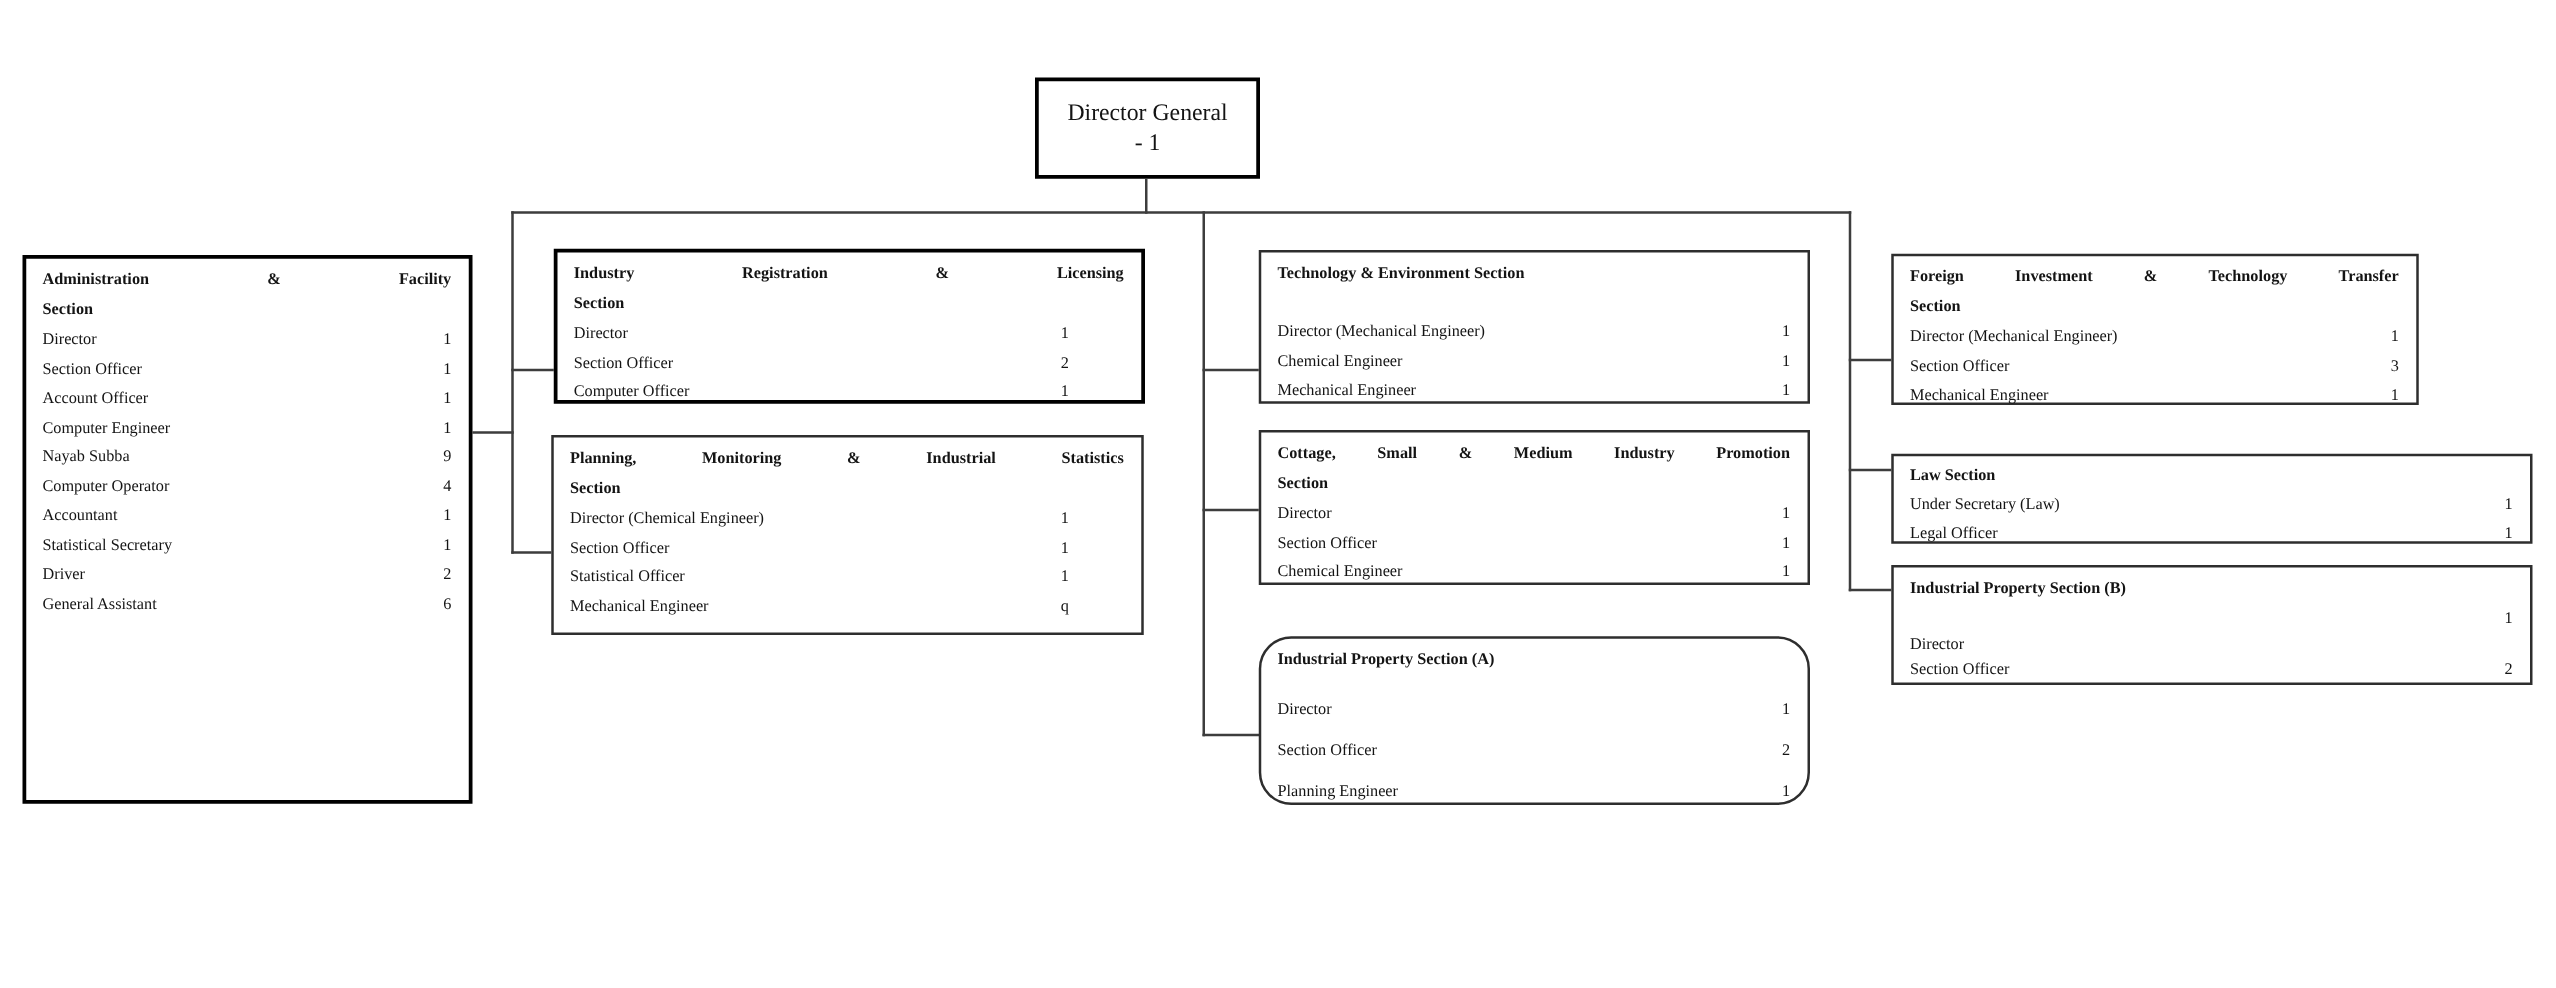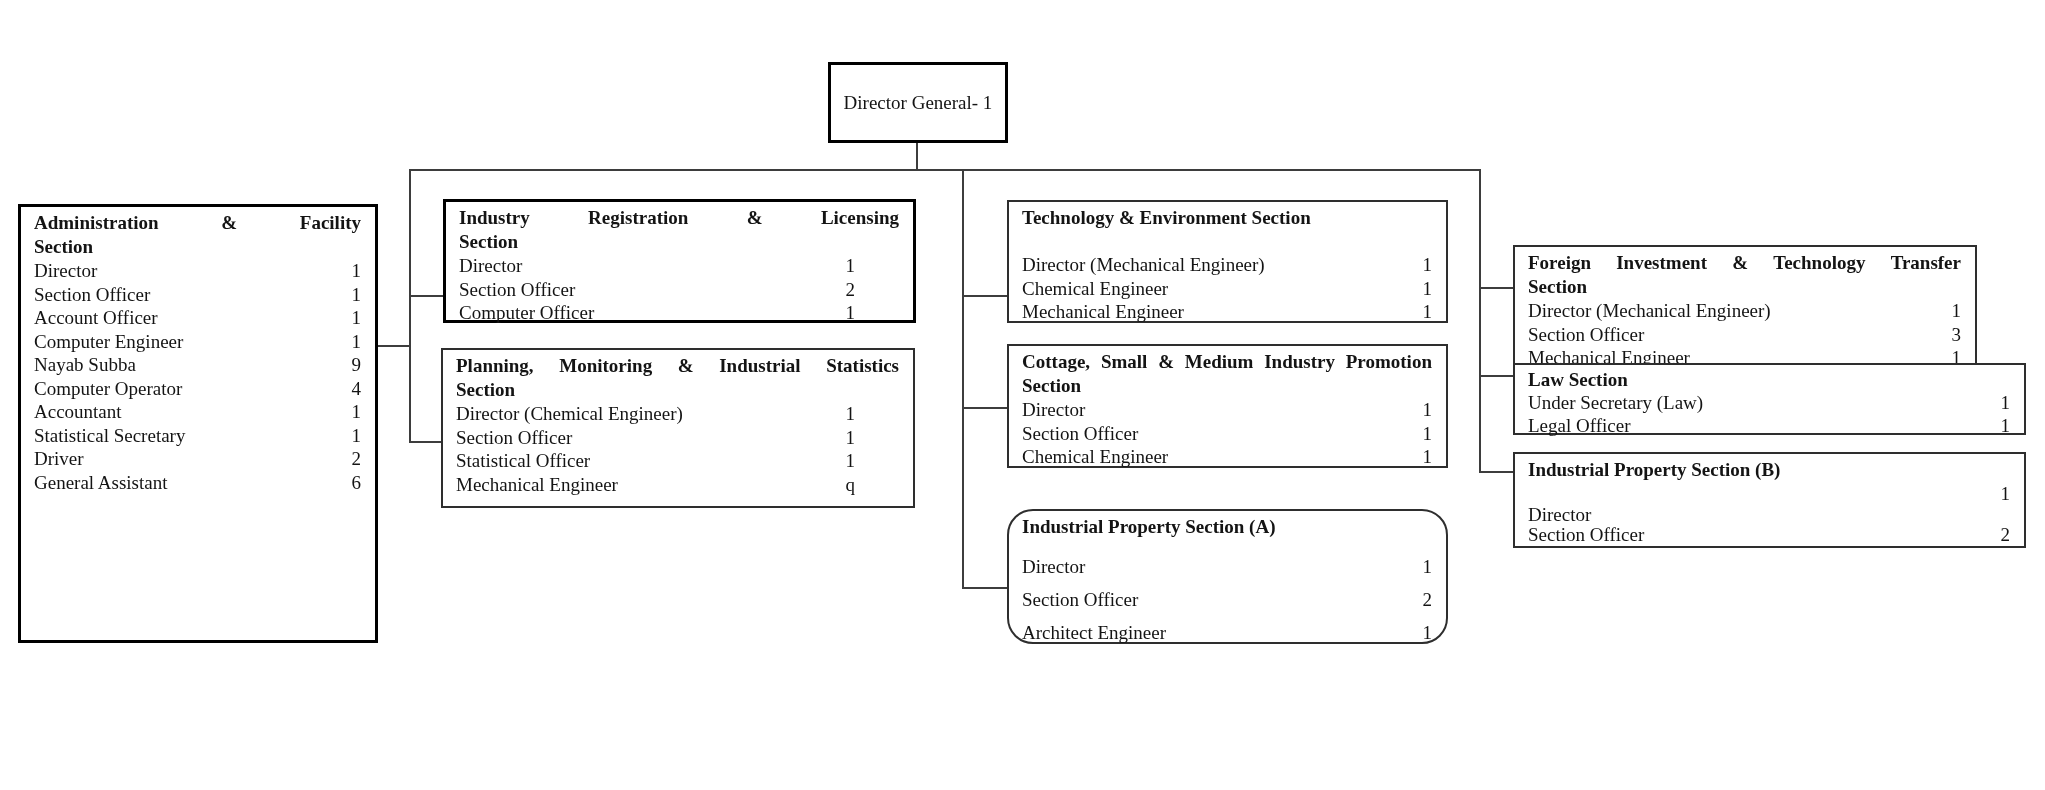--- a/index.html
+++ b/index.html
@@ -9,44 +9,44 @@
     font-family:"Liberation Serif","DejaVu Serif",serif;color:#141414;
   }
   
   .hline,.vline{position:absolute;background:#3d3d3d;}
   .hline{height:2px;}
   .vline{width:2px;}
   
   .root-box{
     position:absolute;left:828px;top:62px;width:180px;height:81px;
     border:3px solid #000;box-sizing:border-box;background:#fff;
-    display:flex;flex-direction:row;align-items:center;justify-content:center;
+    display:flex;flex-direction:column;align-items:center;justify-content:center;
     font-size:19px;line-height:24px;
   }
   
   .section-box{
     position:absolute;border:2px solid #2e2e2e;box-sizing:border-box;background:#fff;
-    padding:4px 14px 0 13px;font-size:19px;
+    padding:4px 14px 0 13px;font-size:13px;
   }
   .section-box.bold-border{border-width:3px;border-color:#000;}
   .section-title{font-weight:bold;line-height:24px;}
   .title-line{line-height:24px;}
   .title-line.spread{display:flex;justify-content:space-between;}
   .rows{line-height:23.5px;}
   .row{display:flex;justify-content:space-between;line-height:23.5px;}
   .row .label{white-space:nowrap;}
   .row .value{text-align:right;}
   
   .sec-admin     {left:18px;  top:204px;width:360px;height:439px;}
   .sec-industry  {left:443px; top:199px;width:473px;height:124px;}
   .sec-planning  {left:441px; top:348px;width:474px;height:160px;}
   .sec-technology{left:1007px;top:200px;width:441px;height:123px;}
   .sec-cottage   {left:1007px;top:344px;width:441px;height:124px;}
   .sec-indpropA  {left:1007px;top:509px;width:441px;height:135px;border-radius:26px;}
-  .sec-foreign   {left:1513px;top:203px;width:464px;height:121px;margin-top:42px;}
+  .sec-foreign   {left:1513px;top:203px;width:422px;height:121px;}
   .sec-law       {left:1513px;top:347px;width:513px;height:72px;margin-top:16px;}
   .sec-indpropB  {left:1513px;top:452px;width:513px;height:96px;}
   
   .sec-industry .row,.sec-planning .row{padding-right:44px;}
   .sec-technology .rows{margin-top:23px;}
   .sec-indpropA .rows{margin-top:11px;}
   .sec-indpropA .row{line-height:33px;}
   .sec-law .section-title,.sec-law .row{line-height:22.5px;}
   .sec-law{padding-top:3px;}
   .sec-indpropB .row{line-height:20.5px;}
@@ -238,21 +238,21 @@
         <div class="rows">
           <div class="row">
             <span class="label">Director</span>
             <span class="value">1</span>
           </div>
           <div class="row">
             <span class="label">Section Officer</span>
             <span class="value">2</span>
           </div>
           <div class="row">
-            <span class="label">Architect Engineer</span>
+            <span class="label">Planning Engineer</span>
             <span class="value">1</span>
           </div>
         </div>
       </div>
       <div class="section-box sec-foreign">
         <div class="section-title">
           <div class="title-line spread">
             <span class="word">Foreign</span>
             <span class="word">Investment</span>
             <span class="word">&amp;</span>

